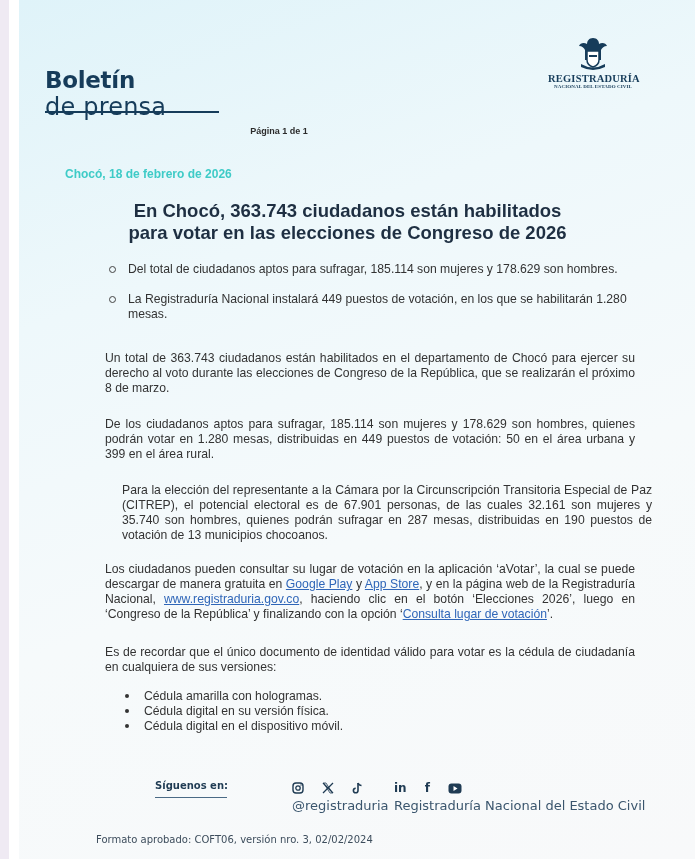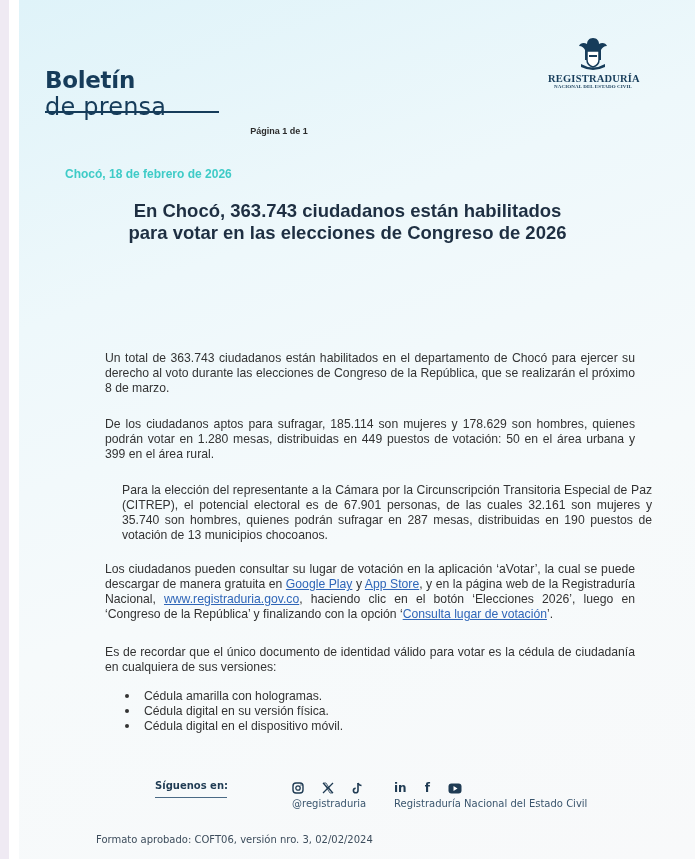--- a/index.html
+++ b/index.html
@@ -38,21 +38,21 @@
 
     .idlist { position: absolute; left: 120px; top: 689px; font-size: 12.2px; line-height: 15px; color: #333; }
     .iditem { position: relative; padding-left: 24px; }
     .iditem .dot { position: absolute; left: 5px; top: 5px; width: 4px; height: 4px; background: #333; border-radius: 50%; }
 
     .follow { position: absolute; left: 155px; top: 780px; font-family: "DejaVu Sans", sans-serif; font-weight: bold; font-size: 10px; color: #1f3b53; }
     .follow-line { position: absolute; left: 155px; top: 797px; width: 72px; height: 1px; background: #4a6a85; }
     .social { position: absolute; color: #1f3b53; }
     .social-icons { display: flex; gap: 18px; align-items: center; height: 14px; }
     .social-icons span { display: inline-flex; align-items: center; justify-content: center; }
-    .social-handle { font-family: "DejaVu Sans", sans-serif; font-size: 10px; color: #3a556d; margin-top: 3px; }
+    .social-handle { font-family: "DejaVu Sans", sans-serif; font-size: 13px; color: #3a556d; margin-top: 3px; }
     .s1 { left: 292px; top: 781px; }
     .s2 { left: 394px; top: 781px; }
     .footer { position: absolute; left: 64px; top: 834px; font-family: "DejaVu Sans", sans-serif; font-size: 10px; color: #3d4d5c; margin-left: 32px; }
     .glyph { font-family: "DejaVu Sans", sans-serif; font-weight: bold; font-size: 12px; line-height: 12px; color: #1f3b53; }
   </style>
 </head>
 <body>
 
 <div class="left-strip"></div>
 
@@ -78,20 +78,28 @@
 <div class="page-num">Página 1 de 1</div>
 
 <div class="dateline">Chocó, 18 de febrero de 2026</div>
 
 <div class="headline">
   <div>En Chocó, 363.743 ciudadanos están habilitados</div>
   <div>para votar en las elecciones de Congreso de 2026</div>
 </div>
 
 <div class="subbullets">
+  <div class="subbullet">
+    <span class="mark"></span>
+    <span>Del total de ciudadanos aptos para sufragar, 185.114 son mujeres y 178.629 son hombres.</span>
+  </div>
+  <div class="subbullet">
+    <span class="mark"></span>
+    <span>La Registraduría Nacional instalará 449 puestos de votación, en los que se habilitarán 1.280 mesas.</span>
+  </div>
 </div>
 
 <div class="body p1">Un total de 363.743 ciudadanos están habilitados en el departamento de Chocó para ejercer su derecho al voto durante las elecciones de Congreso de la República, que se realizarán el próximo 8 de marzo.</div>
 <div class="body p2">De los ciudadanos aptos para sufragar, 185.114 son mujeres y 178.629 son hombres, quienes podrán votar en 1.280 mesas, distribuidas en 449 puestos de votación: 50 en el área urbana y 399 en el área rural.</div>
 <div class="body p3">Para la elección del representante a la Cámara por la Circunscripción Transitoria Especial de Paz (CITREP), el potencial electoral es de 67.901 personas, de las cuales 32.161 son mujeres y 35.740 son hombres, quienes podrán sufragar en 287 mesas, distribuidas en 190 puestos de votación de 13 municipios chocoanos.</div>
 <div class="body p4">
   <span>Los ciudadanos pueden consultar su lugar de votación en la aplicación ‘aVotar’, la cual se puede descargar de manera gratuita en </span><a class="link">Google Play</a><span> y </span><a class="link">App Store</a><span>, y en la página web de la Registraduría Nacional, </span><a class="link">www.registraduria.gov.co</a><span>, haciendo clic en el botón ‘Elecciones 2026’, luego en ‘Congreso de la República’ y finalizando con la opción ‘</span><a class="link">Consulta lugar de votación</a><span>’.</span>
 </div>
 <div class="body p5">Es de recordar que el único documento de identidad válido para votar es la cédula de ciudadanía en cualquiera de sus versiones:</div>
 

